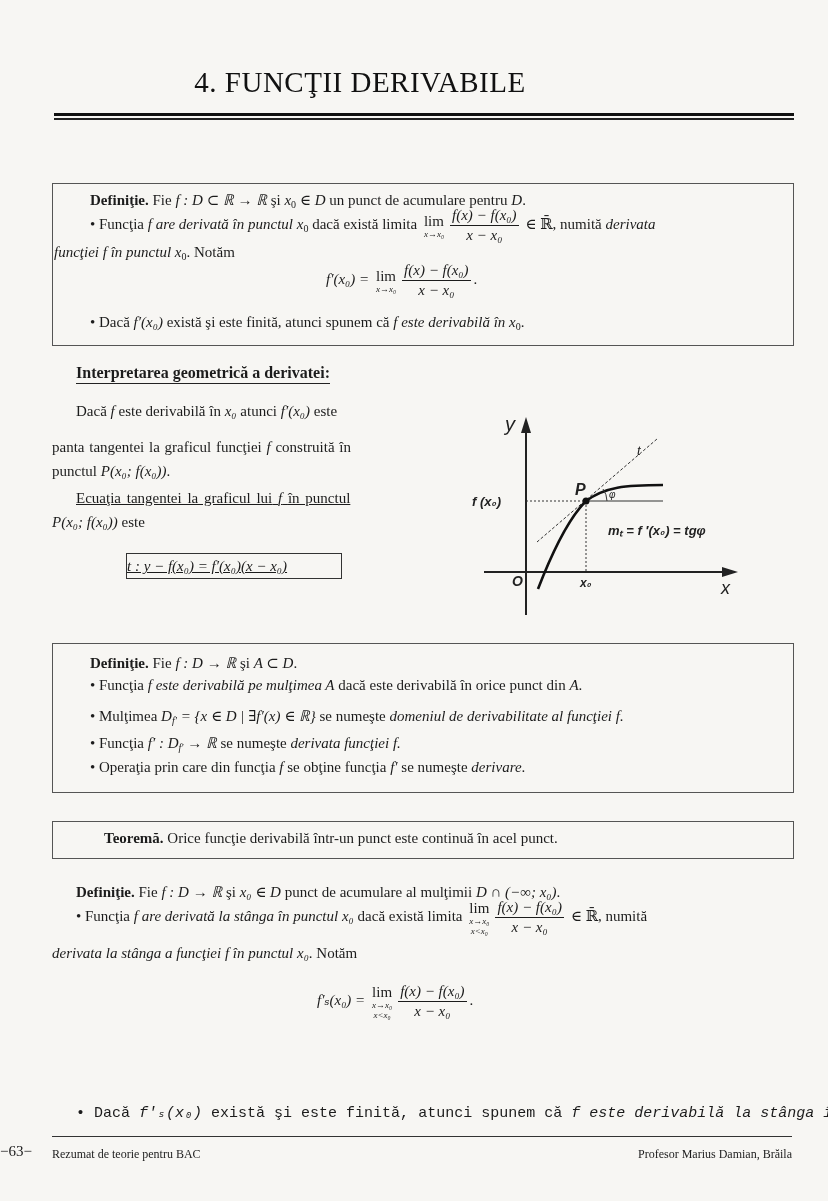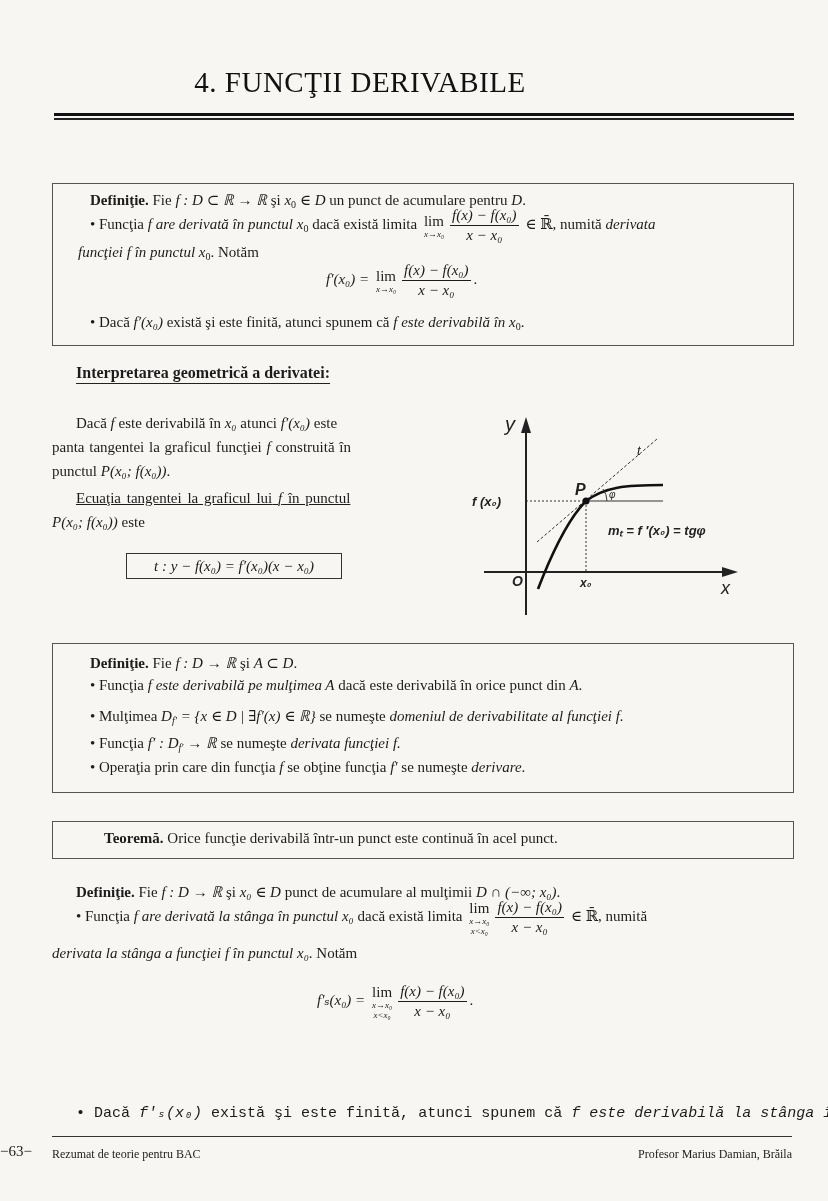--- a/index.html
+++ b/index.html
@@ -35,21 +35,21 @@
   .frac .den { display: block; padding-top: 1px; line-height: 17px; }
   .lim { display: inline-block; vertical-align: middle; text-align: center; line-height: 12px; margin: 0 3px; }
   .lim .l { display: block; font-size: 15px; line-height: 16px; }
   .lim .u { display: block; font-size: 9px; font-style: italic; line-height: 10px; }
 
   #sec-title {
     left: 76px; top: 364px; font-weight: bold; font-size: 16px;
     border-bottom: 1.3px solid #222; padding-bottom: 1px;
   }
   .para { font-size: 15px; line-height: 23px; }
-  #eqbox { left: 126px; top: 553px; width: 214px; height: 24px; border: 1.3px solid #333; text-align: center; line-height: 24px; font-size: 15px; }
+  #eqbox { left: 126px; top: 553px; width: 214px; height: 24px; border: 1.3px solid #333; line-height: 24px; font-size: 15px; text-decoration: underline; }
 
   #graph { left: 470px; top: 405px; }
   .gl { font-family: "Liberation Sans", sans-serif; font-style: italic; }
 
   #footer-rule { left: 52px; top: 1136px; width: 740px; height: 1px; background: #333; }
   .foot { font-size: 12px; top: 1147px; }
 </style>
 </head>
 <body>
 
@@ -70,40 +70,40 @@
 <div class="abs line" style="left:90px; top:207px;">
   <span>• Funcţia</span>
   <span class="m">f</span>
   <span class="i">are derivată în punctul</span>
   <span class="m">x</span><span class="sub">0</span>
   <span>dacă există limita</span>
   <span class="lim"><span class="l">lim</span><span class="u">x→x₀</span></span><span class="frac m"><span class="num">f(x) − f(x₀)</span><span class="den">x − x₀</span></span>
   <span>∈ ℝ̄, numită</span>
   <span class="i">derivata</span>
 </div>
-<div class="abs line" style="left:54px; top:244px;padding-left:24px;">
+<div class="abs line" style="left:54px; top:244px;">
   <span class="i">funcţiei f în punctul</span>
   <span class="m">x</span><span class="sub">0</span><span>. Notăm</span>
 </div>
 <div class="abs line" style="left:326px; top:262px;">
   <span class="m">f′(x₀) =</span>
   <span class="lim"><span class="l">lim</span><span class="u">x→x₀</span></span><span class="frac m"><span class="num">f(x) − f(x₀)</span><span class="den">x − x₀</span></span>.
 </div>
 <div class="abs line" style="left:90px; top:314px;">
   <span>• Dacă</span>
   <span class="m">f′(x₀)</span>
   <span>există şi este finită, atunci spunem că</span>
   <span class="m">f</span>
   <span class="i">este derivabilă în</span>
   <span class="m">x</span><span class="sub">0</span>.
 </div>
 
 <div id="sec-title" class="abs">Interpretarea geometrică a derivatei:</div>
 
-<div class="abs para line" style="left:76px; top:412px;font-family:Liberation Serif, serif;">
+<div class="abs para line" style="left:76px; top:400px;font-family:Liberation Serif, serif;">
   <span>Dacă</span> <span class="m">f</span> <span>este derivabilă în</span> <span class="m">x₀</span> <span>atunci</span> <span class="m">f′(x₀)</span> <span>este</span>
 </div>
 <div class="abs para line" style="left:52px; top:436px; word-spacing:1px;">
   <span>panta tangentei la graficul funcţiei</span> <span class="m">f</span> <span>construită în</span>
 </div>
 <div class="abs para line" style="left:52px; top:460px;">
   <span>punctul</span> <span class="m">P(x₀; f(x₀))</span><span>.</span>
 </div>
 <div class="abs para line" style="left:76px; top:487px; word-spacing:2px;text-decoration:underline;">
   <span>Ecuaţia tangentei la graficul lui</span> <span class="m">f</span> <span>în punctul</span>

